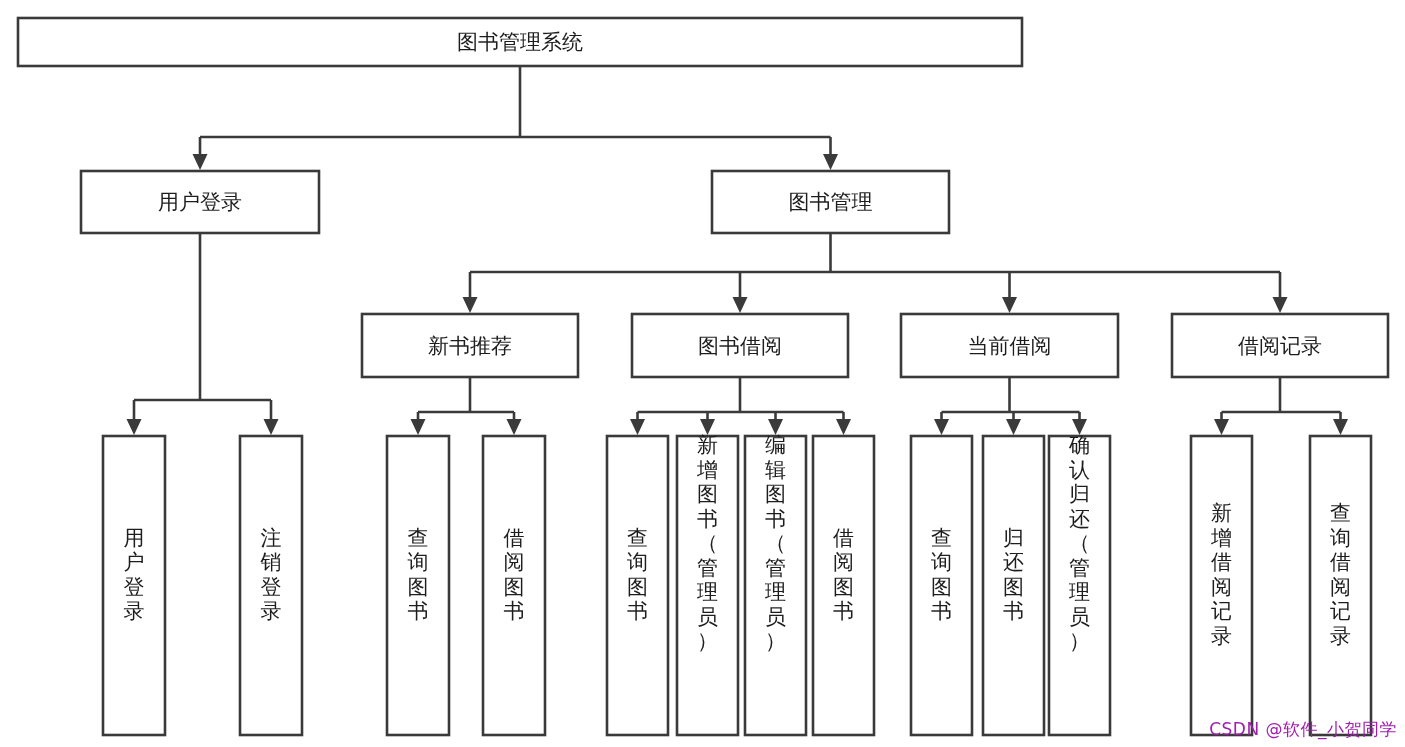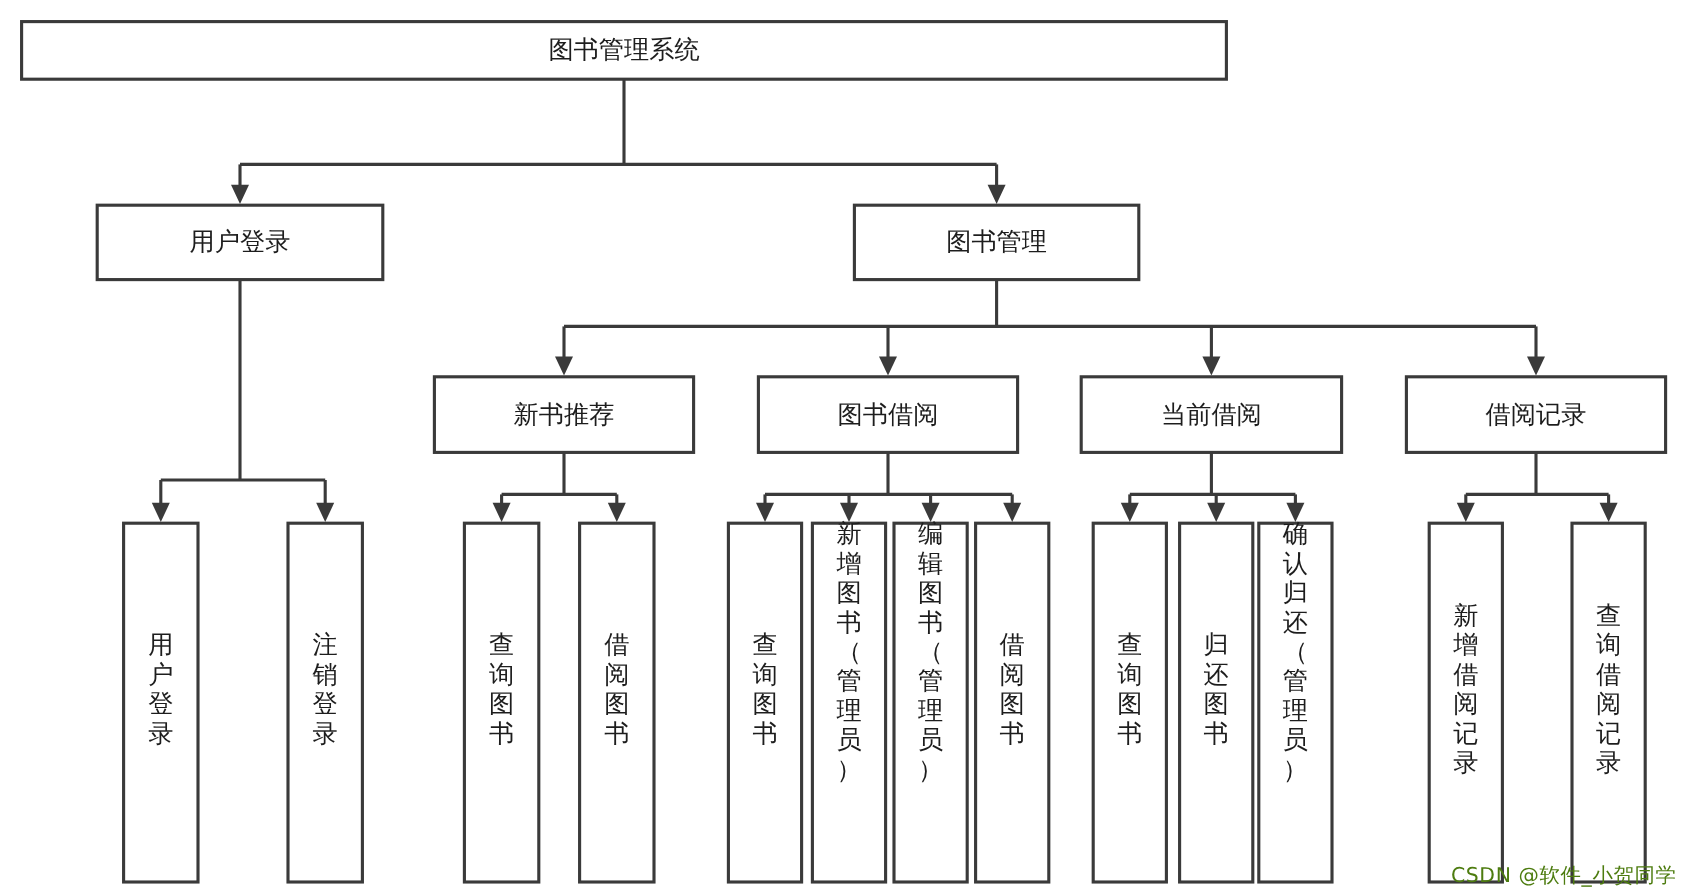--- a/index.html
+++ b/index.html
@@ -54,21 +54,21 @@
     font-size: 21px;
     fill: #1d1d1d;
     text-anchor: middle;
   }
   .watermark {
     position: absolute;
     right: 8px;
     bottom: 6px;
     font-family: "DejaVu Sans", "Liberation Sans", sans-serif;
     font-size: 17px;
-    color: #4d7c0f;
+    color: #a21caf;
     letter-spacing: 0.5px;
     white-space: nowrap;
     pointer-events: none;
   }
 </style>
 </head>
 <body>
 
 <div id="diagram-root">
   <svg class="diagram-canvas" viewBox="0 0 1405 747" xmlns="http://www.w3.org/2000/svg">

